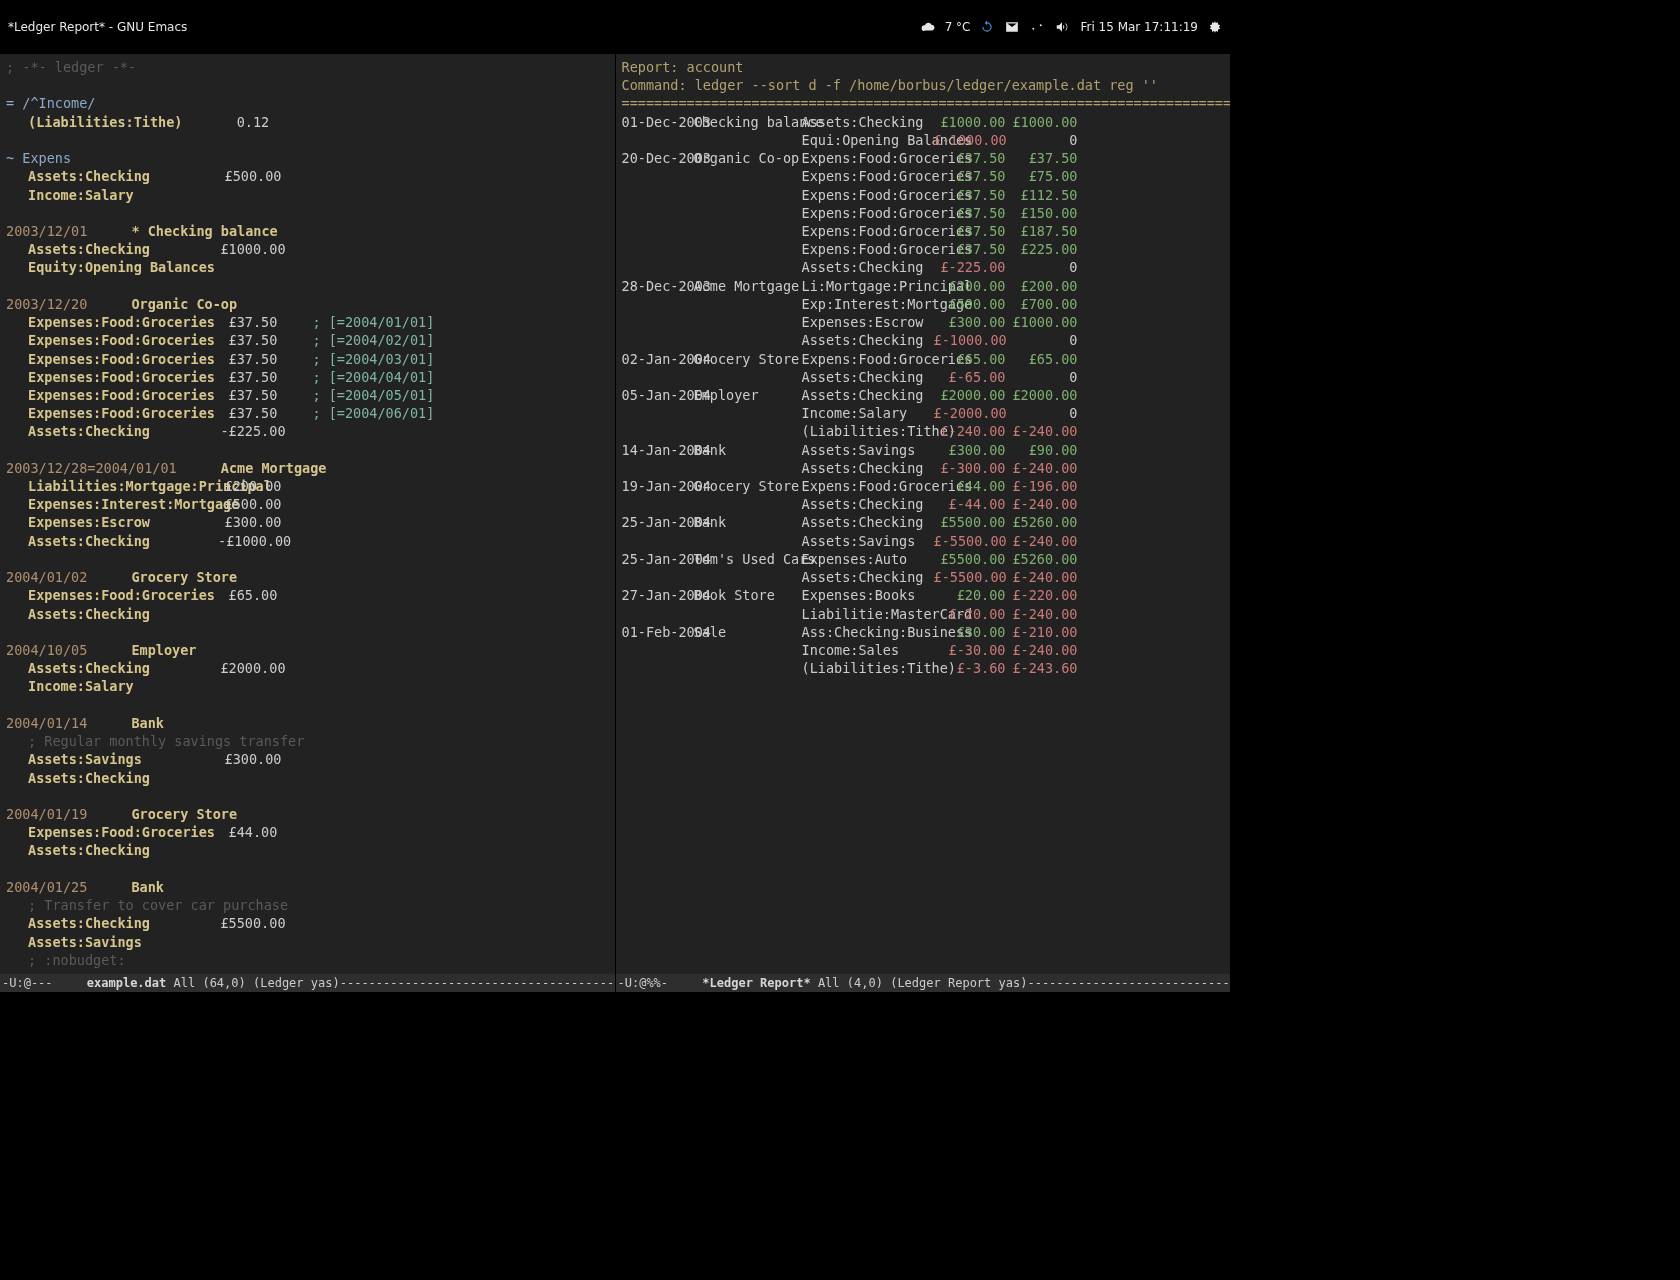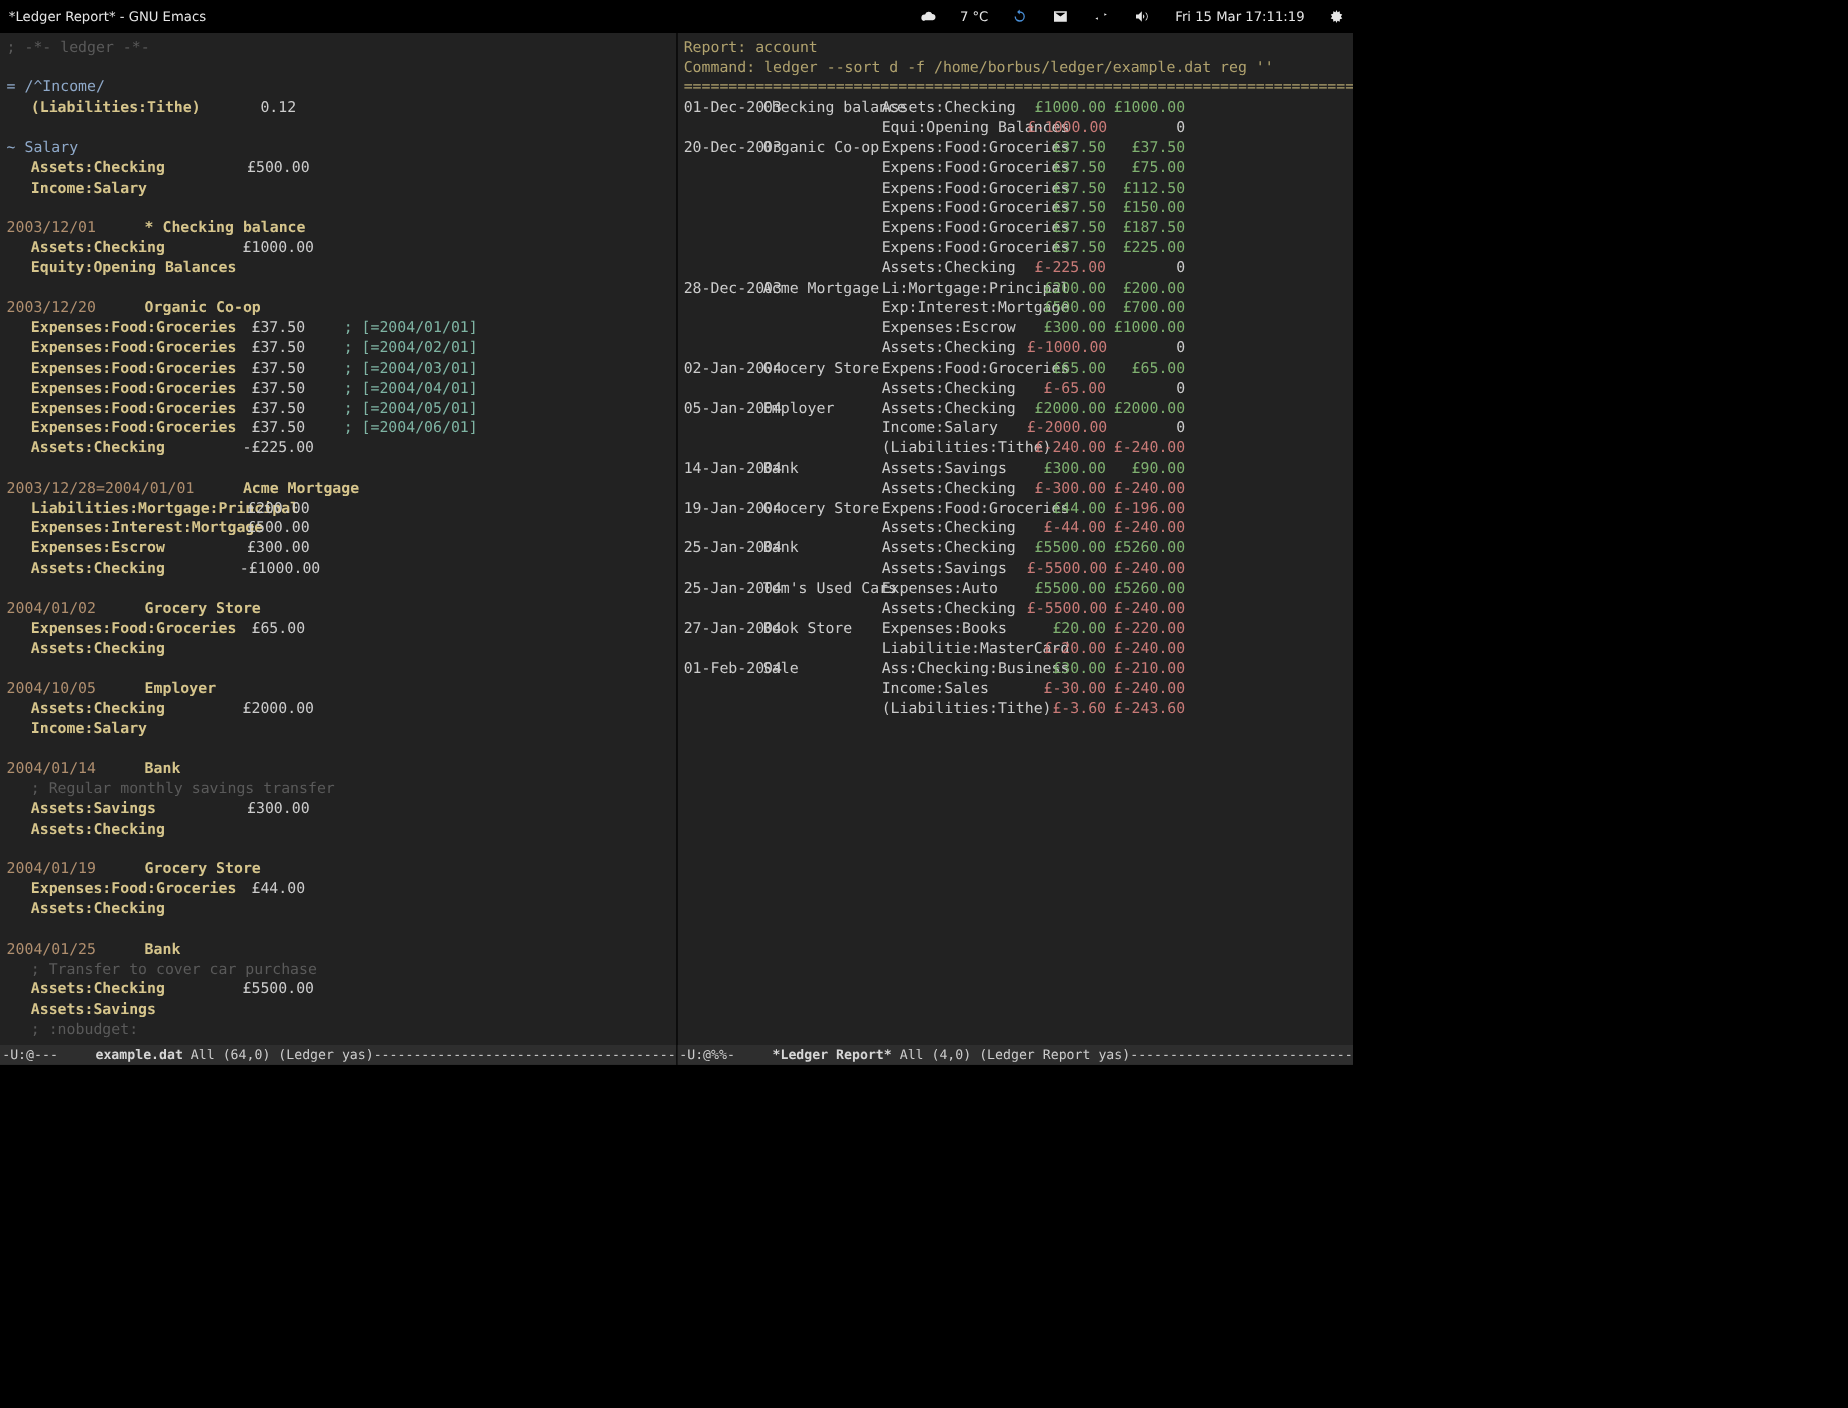--- a/index.html
+++ b/index.html
@@ -18,23 +18,23 @@
     --modebar-bg:#2e2e2e;
     --modebar-fg:#cccccc;
     --heading:#b0a26e;
     --tray-fg:#e6e6e6;
   }
   html,body{margin:0;padding:0;background:#000;width:1680px;height:1280px;overflow:hidden;}
   body{font-family:"DejaVu Sans Mono","Menlo","Consolas",monospace;font-size:13.5px;color:var(--fg);}
   .screen{position:relative;width:1230px;height:960px;left:0;top:0;background:#000;}
 
   
-  .panel{height:22px;line-height:22px;background:#000;display:flex;align-items:flex-start;justify-content:space-between;padding:4px 8px;position:relative;}
+  .panel{height:22px;line-height:22px;background:#000;display:flex;align-items:flex-start;justify-content:space-between;padding:16px 8px;position:relative;}
   .panel .title{color:var(--tray-fg);font-size:12px;font-family:"DejaVu Sans",sans-serif;}
-  .panel .tray{display:flex;align-items:center;gap:22px;color:var(--tray-fg);font-size:12px;font-family:"DejaVu Sans",sans-serif;}
+  .panel .tray{display:flex;align-items:center;gap:10px;color:var(--tray-fg);font-size:12px;font-family:"DejaVu Sans",sans-serif;}
   .panel .tray .ico{display:inline-flex;align-items:center;}
   .panel .tray svg{fill:var(--tray-fg);}
 
   
   .wa{display:flex;height:calc(100% - 22px);}
   .buf{flex:1;background:var(--buf-bg);display:flex;flex-direction:column;min-width:0;}
   .buf + .buf{border-left:1px solid #000;}
   .content{flex:1;padding:4px 6px;overflow:hidden;white-space:pre;line-height:1.35;}
   .modebar{background:var(--modebar-bg);color:var(--modebar-fg);height:18px;line-height:18px;font-size:12px;white-space:nowrap;overflow:hidden;padding:0 2px;}
   .modebar .bname{color:#d6d6d6;font-weight:bold;margin-left:27px;}
@@ -112,21 +112,21 @@
   </div>
 
   <div class="wa">
 
     <div class="buf">
       <div class="content" id="left-content"><span class="cm">; -*- ledger -*-</span>
 
 <span class="dr">= /^Income/</span>
 <span class="cL-ind"></span><span class="ac cL-acc">(Liabilities:Tithe)</span><span class="cL-amt">0.12</span>
 
-<span class="dr">~ Salary</span>
+<span class="dr">~ Expens</span>
 <span class="cL-ind"></span><span class="ac cL-acc">Assets:Checking</span><span class="cL-amt">£500.00</span>
 <span class="cL-ind"></span><span class="ac cL-acc">Income:Salary</span>
 
 <span class="dt">2003/12/01</span> <span class="py">* Checking balance</span>
 <span class="cL-ind"></span><span class="ac cL-acc">Assets:Checking</span><span class="cL-amt">£1000.00</span>
 <span class="cL-ind"></span><span class="ac cL-acc">Equity:Opening Balances</span>
 
 <span class="dt">2003/12/20</span> <span class="py">Organic Co-op</span>
 <span class="cL-ind"></span><span class="ac cL-acc">Expenses:Food:Groceries</span><span class="cL-amt">£37.50</span>   <span class="cL-note">; [=2004/01/01]</span>
 <span class="cL-ind"></span><span class="ac cL-acc">Expenses:Food:Groceries</span><span class="cL-amt">£37.50</span>   <span class="cL-note">; [=2004/02/01]</span>

